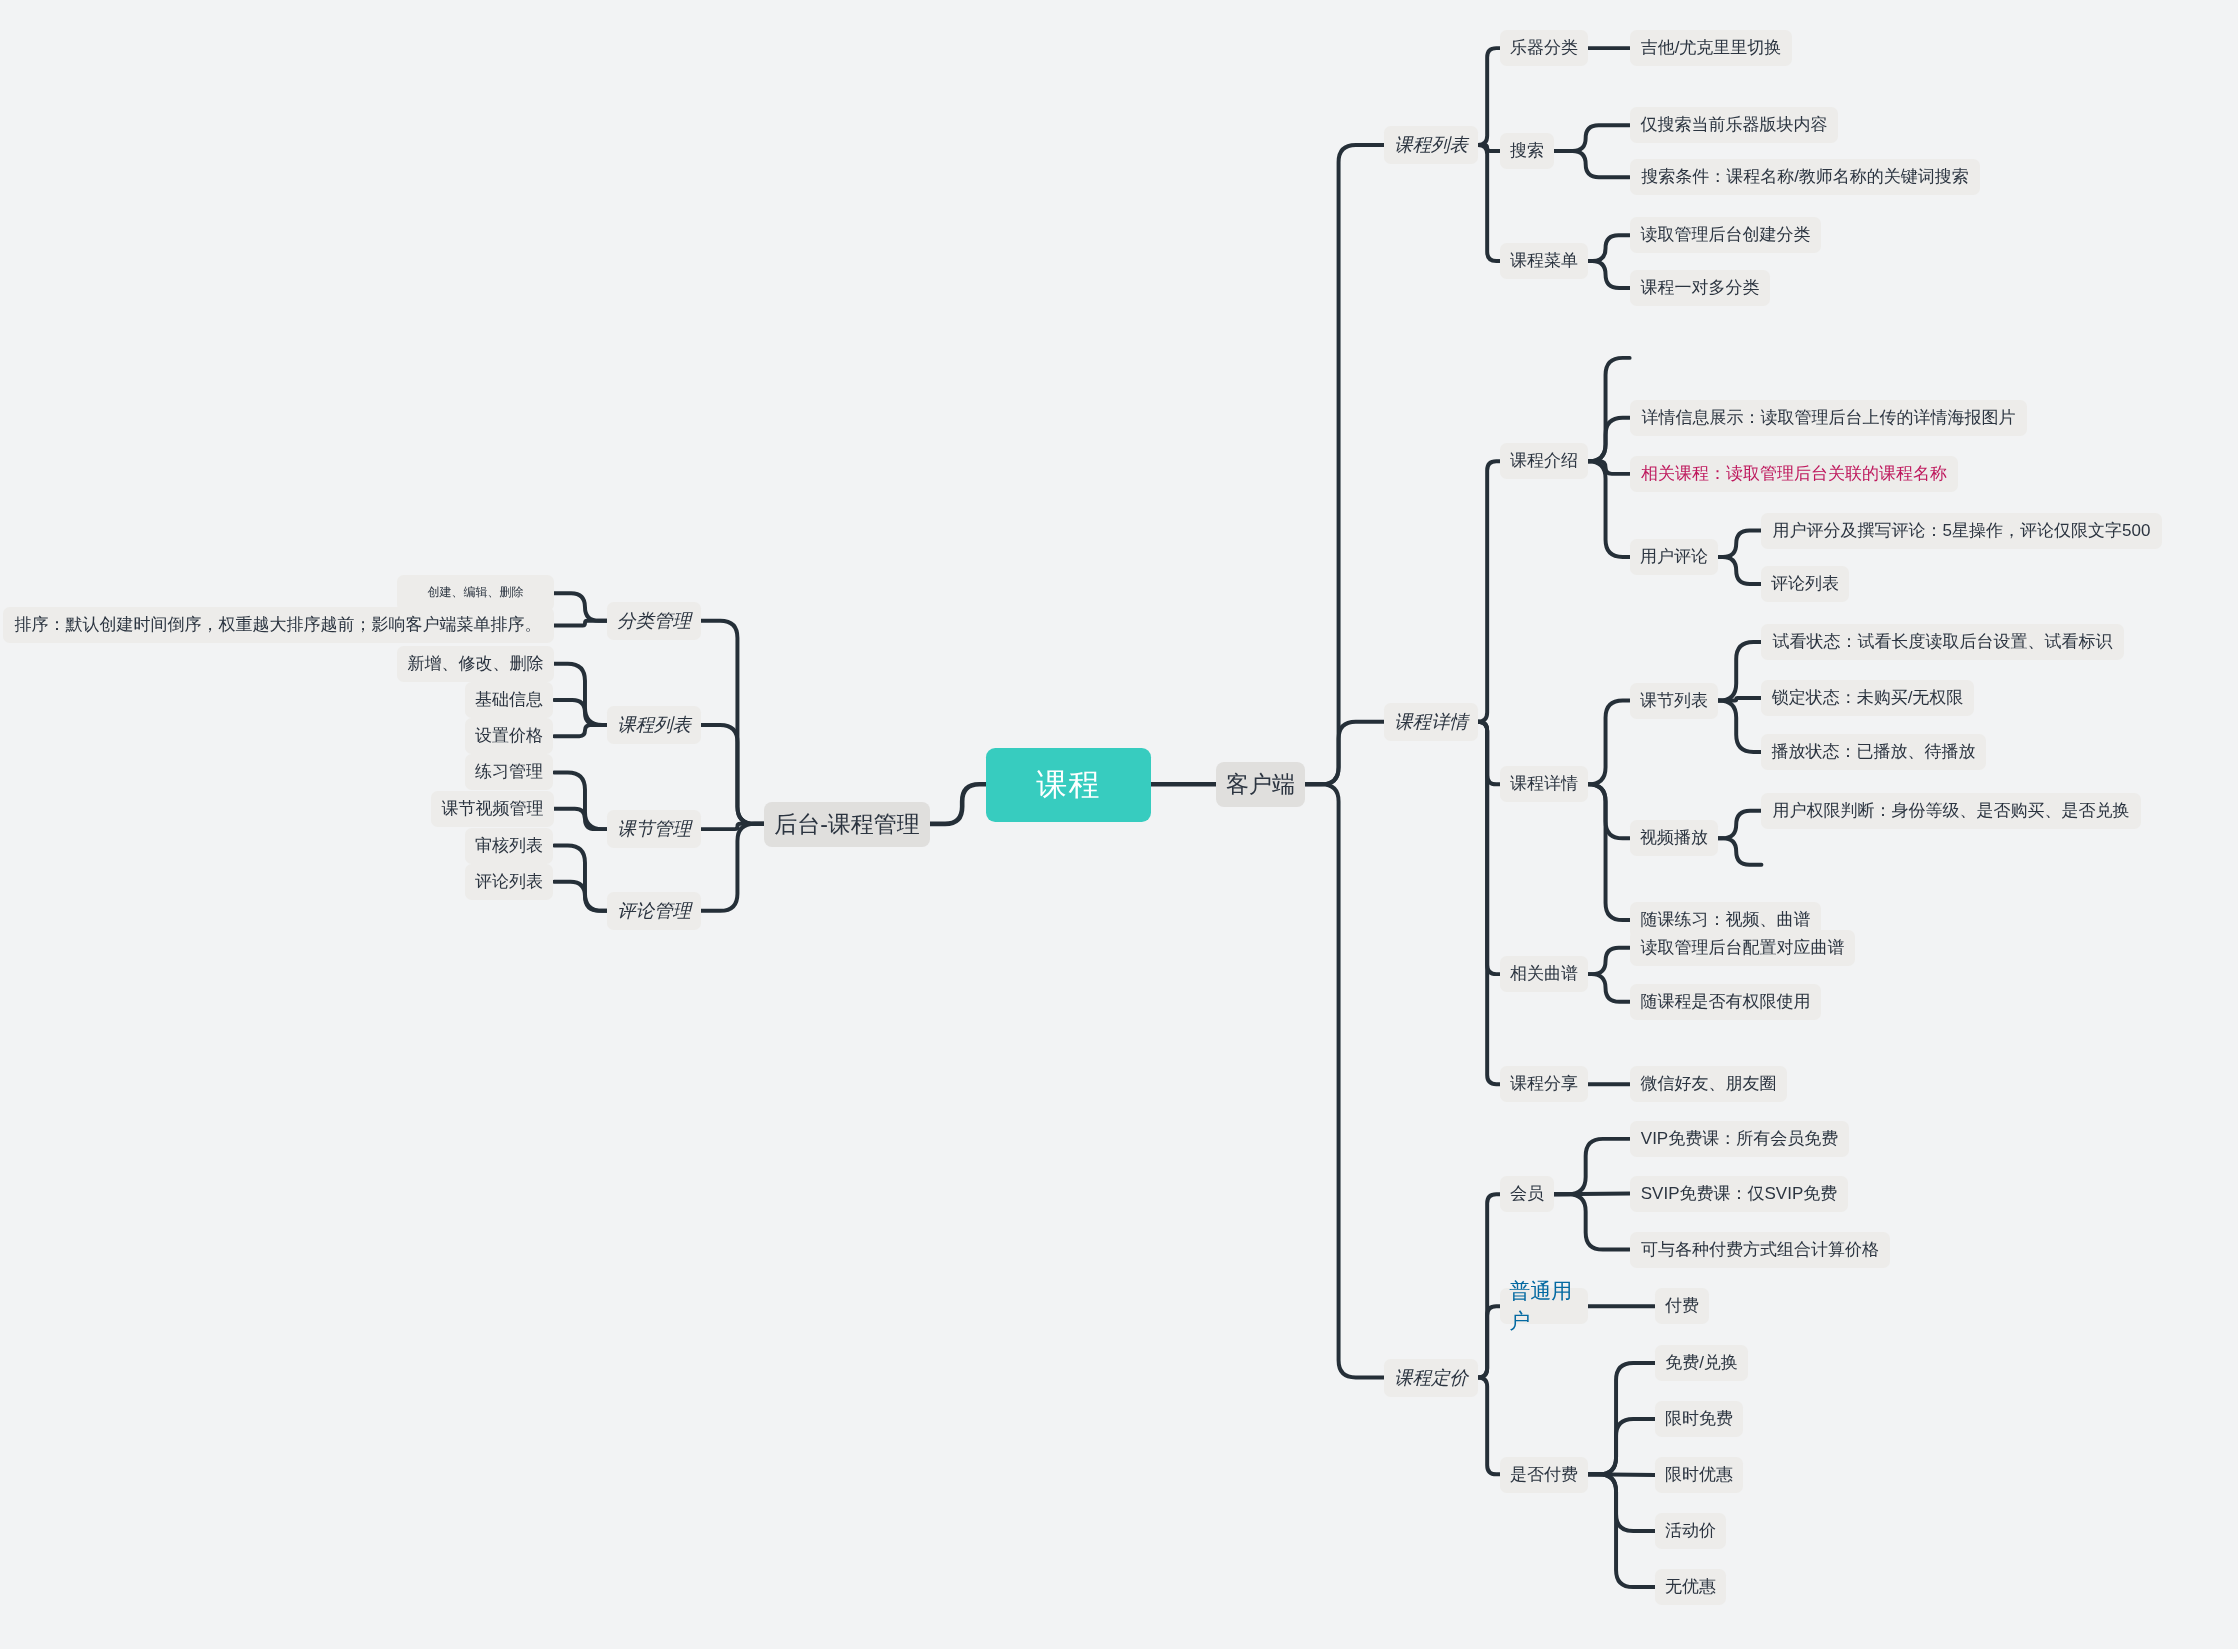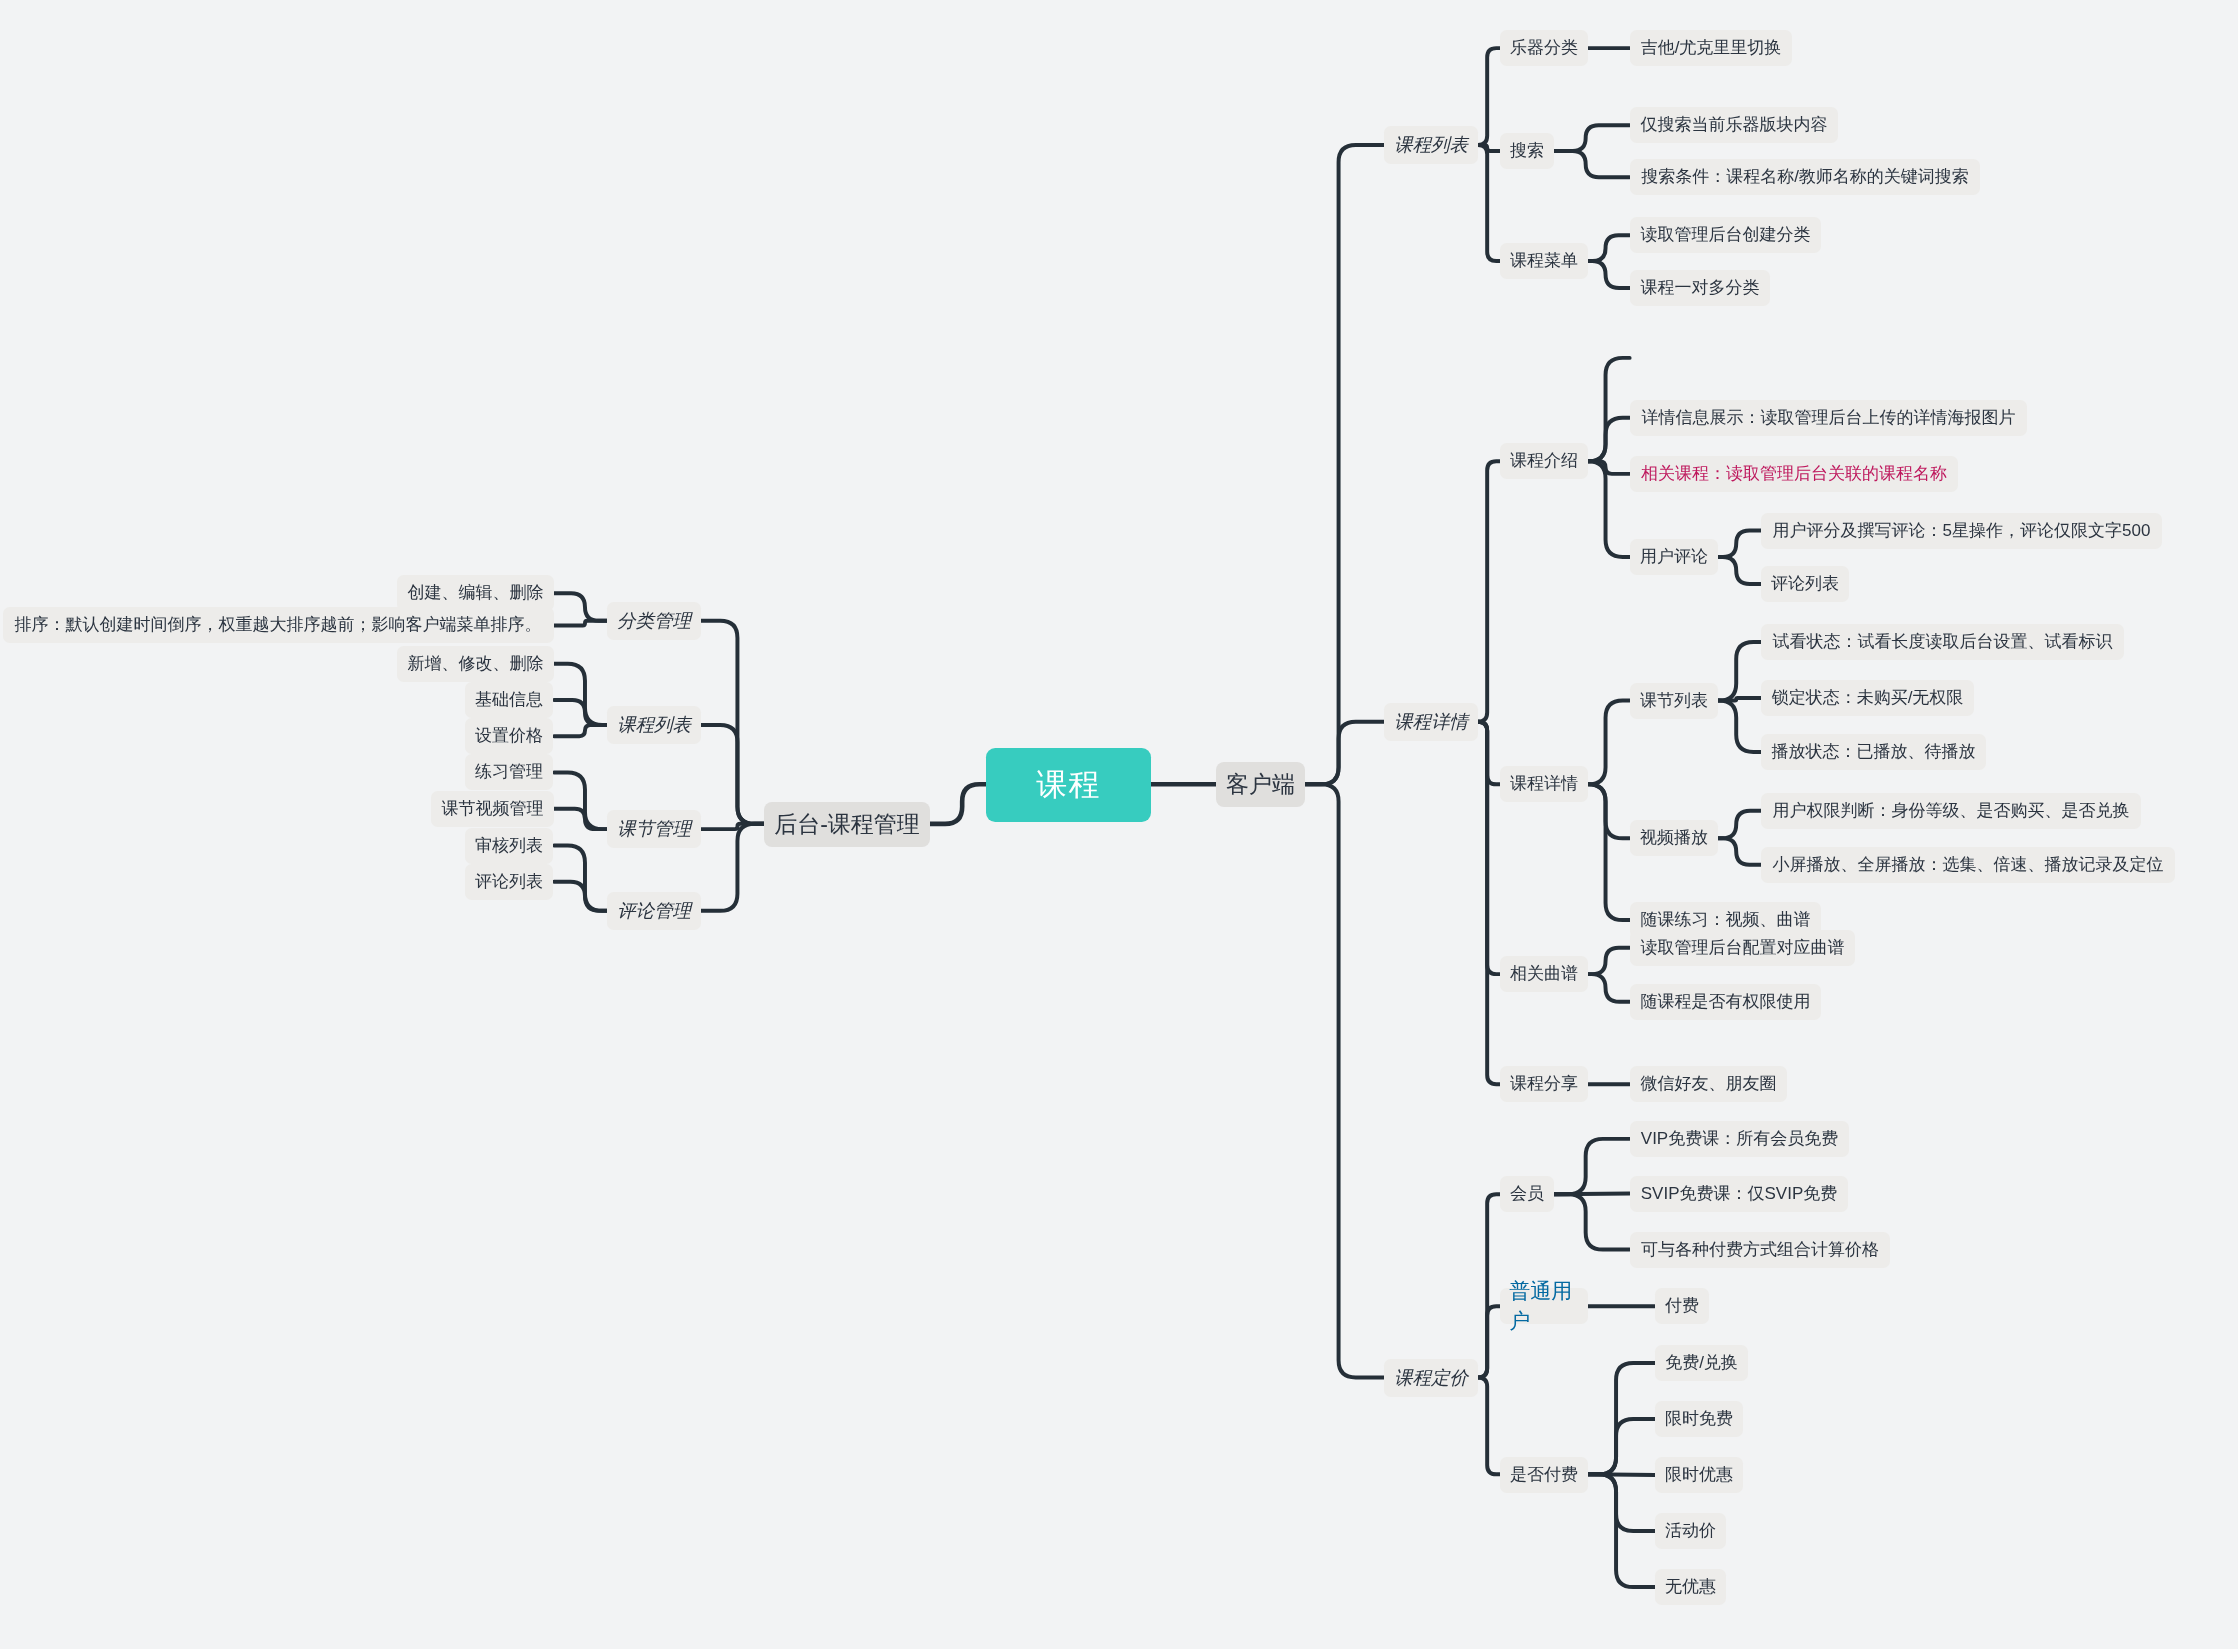--- a/index.html
+++ b/index.html
@@ -370,21 +370,21 @@
       <path d="M 2409 2237
           L 2425.42 2237
           Q 2451.42 2237 2451.42 2263
           L 2451.42 2382
           Q 2451.42 2408 2477.42 2408
           L 2510 2408" fill="none" stroke="#252f38" stroke-width="6" stroke-linecap="round"></path>
     </svg>
 <div class="node root" style="left: 986px; top: 748px; width: 165px; height: 74px; background: rgb(55, 204, 191); color: rgb(255, 255, 255);">课程</div>
     <div class="node lvl1" style="font-size: 23px; width: 166px; height: 45px; top: 802px; background: rgb(224, 223, 221); color: rgb(43, 52, 64); left: 764px;">后台-课程管理</div>
     <div class="node lvl2" style="font-size: 18.5px; width: 94px; height: 38px; top: 602px; background: rgb(237, 236, 234); color: rgb(43, 52, 64); left: 607px;">分类管理</div>
-    <div class="node lvl3" style="font-size: 17px; width: 157px; height: 36px; top: 575px; background: rgb(237, 236, 234); color: rgb(43, 52, 64); left: 397px;">创建、编辑、删除</div>
+    <div class="node lvl3" style="font-size: 12px; width: 157px; height: 36px; top: 575px; background: rgb(237, 236, 234); color: rgb(43, 52, 64); left: 397px;">创建、编辑、删除</div>
     <div class="node lvl3" style="font-size: 17px; width: 551px; height: 36px; top: 607px; background: rgb(237, 236, 234); color: rgb(43, 52, 64); left: 2.6px;">排序：默认创建时间倒序，权重越大排序越前；影响客户端菜单排序。</div>
     <div class="node lvl2" style="font-size: 18.5px; width: 94px; height: 38px; top: 706px; background: rgb(237, 236, 234); color: rgb(43, 52, 64); left: 607px;">课程列表</div>
     <div class="node lvl3" style="font-size: 17px; width: 157px; height: 36px; top: 646px; background: rgb(237, 236, 234); color: rgb(43, 52, 64); left: 397px;">新增、修改、删除</div>
     <div class="node lvl3" style="font-size: 17px; width: 88px; height: 36px; top: 682px; background: rgb(237, 236, 234); color: rgb(43, 52, 64); left: 465px;">基础信息</div>
     <div class="node lvl3" style="font-size: 17px; width: 88px; height: 36px; top: 718px; background: rgb(237, 236, 234); color: rgb(43, 52, 64); left: 465px;">设置价格</div>
     <div class="node lvl2" style="font-size: 18.5px; width: 94px; height: 38px; top: 810px; background: rgb(237, 236, 234); color: rgb(43, 52, 64); left: 607px;">课节管理</div>
     <div class="node lvl3" style="font-size: 17px; width: 88px; height: 36px; top: 754px; background: rgb(237, 236, 234); color: rgb(43, 52, 64); left: 465px;">练习管理</div>
     <div class="node lvl3" style="font-size: 17px; width: 123px; height: 36px; top: 791px; background: rgb(237, 236, 234); color: rgb(43, 52, 64); left: 431px;">课节视频管理</div>
     <div class="node lvl2" style="font-size: 18.5px; width: 94px; height: 38px; top: 892px; background: rgb(237, 236, 234); color: rgb(43, 52, 64); left: 607px;">评论管理</div>
     <div class="node lvl3" style="font-size: 17px; width: 88px; height: 36px; top: 828px; background: rgb(237, 236, 234); color: rgb(43, 52, 64); left: 465px;">审核列表</div>
@@ -406,21 +406,20 @@
     <div class="node lvl4" style="font-size: 17px; width: 88px; height: 36px; top: 539px; background: rgb(237, 236, 234); color: rgb(43, 52, 64); left: 1630px;">用户评论</div>
     <div class="node lvl4" style="font-size: 17px; width: 401px; height: 36px; top: 513px; background: rgb(237, 236, 234); color: rgb(43, 52, 64); left: 1761px;">用户评分及撰写评论：5星操作，评论仅限文字500</div>
     <div class="node lvl4" style="font-size: 17px; width: 88px; height: 36px; top: 566px; background: rgb(237, 236, 234); color: rgb(43, 52, 64); left: 1761px;">评论列表</div>
     <div class="node lvl3" style="font-size: 17px; width: 88px; height: 36px; top: 766px; background: rgb(237, 236, 234); color: rgb(43, 52, 64); left: 1500px;">课程详情</div>
     <div class="node lvl4" style="font-size: 17px; width: 88px; height: 36px; top: 683px; background: rgb(237, 236, 234); color: rgb(43, 52, 64); left: 1630px;">课节列表</div>
     <div class="node lvl4" style="font-size: 17px; width: 363px; height: 36px; top: 624px; background: rgb(237, 236, 234); color: rgb(43, 52, 64); left: 1761px;">试看状态：试看长度读取后台设置、试看标识</div>
     <div class="node lvl4" style="font-size: 17px; width: 213px; height: 36px; top: 680px; background: rgb(237, 236, 234); color: rgb(43, 52, 64); left: 1761px;">锁定状态：未购买/无权限</div>
     <div class="node lvl4" style="font-size: 17px; width: 225px; height: 36px; top: 734px; background: rgb(237, 236, 234); color: rgb(43, 52, 64); left: 1761px;">播放状态：已播放、待播放</div>
     <div class="node lvl4" style="font-size: 17px; width: 88px; height: 36px; top: 820px; background: rgb(237, 236, 234); color: rgb(43, 52, 64); left: 1630px;">视频播放</div>
     <div class="node lvl4" style="font-size: 17px; width: 380px; height: 36px; top: 793px; background: rgb(237, 236, 234); color: rgb(43, 52, 64); left: 1761px;">用户权限判断：身份等级、是否购买、是否兑换</div>
-    <div class="node lvl4" style="font-size: 17px; width: 414px; height: 36px; top: 847px; background: rgb(237, 236, 234); color: rgb(43, 52, 64); left: 1761px;">小屏播放、全屏播放：选集、倍速、播放记录及定位</div>
     <div class="node lvl4" style="font-size: 17px; width: 191px; height: 36px; top: 902px; background: rgb(237, 236, 234); color: rgb(43, 52, 64); left: 1630px;">随课练习：视频、曲谱</div>
     <div class="node lvl3" style="font-size: 17px; width: 88px; height: 36px; top: 956px; background: rgb(237, 236, 234); color: rgb(43, 52, 64); left: 1500px;">相关曲谱</div>
     <div class="node lvl4" style="font-size: 17px; width: 225px; height: 36px; top: 930px; background: rgb(237, 236, 234); color: rgb(43, 52, 64); left: 1630px;">读取管理后台配置对应曲谱</div>
     <div class="node lvl4" style="font-size: 17px; width: 191px; height: 36px; top: 984px; background: rgb(237, 236, 234); color: rgb(43, 52, 64); left: 1630px;">随课程是否有权限使用</div>
     <div class="node lvl3" style="font-size: 17px; width: 88px; height: 36px; top: 1066px; background: rgb(237, 236, 234); color: rgb(43, 52, 64); left: 1500px;">课程分享</div>
     <div class="node lvl4" style="font-size: 17px; width: 157px; height: 36px; top: 1066px; background: rgb(237, 236, 234); color: rgb(43, 52, 64); left: 1630px;">微信好友、朋友圈</div>
     <div class="node lvl2" style="font-size: 18.5px; width: 94px; height: 38px; top: 1359px; background: rgb(237, 236, 234); color: rgb(43, 52, 64); left: 1384px;">课程定价</div>
     <div class="node lvl3" style="font-size: 17px; width: 54px; height: 36px; top: 1176px; background: rgb(237, 236, 234); color: rgb(43, 52, 64); left: 1500px;">会员</div>
     <div class="node lvl4" style="font-size: 17px; width: 219px; height: 36px; top: 1121px; background: rgb(237, 236, 234); color: rgb(43, 52, 64); left: 1630px;">VIP免费课：所有会员免费</div>
     <div class="node lvl4" style="font-size: 17px; width: 218px; height: 36px; top: 1176px; background: rgb(237, 236, 234); color: rgb(43, 52, 64); left: 1630px;">SVIP免费课：仅SVIP免费</div>

